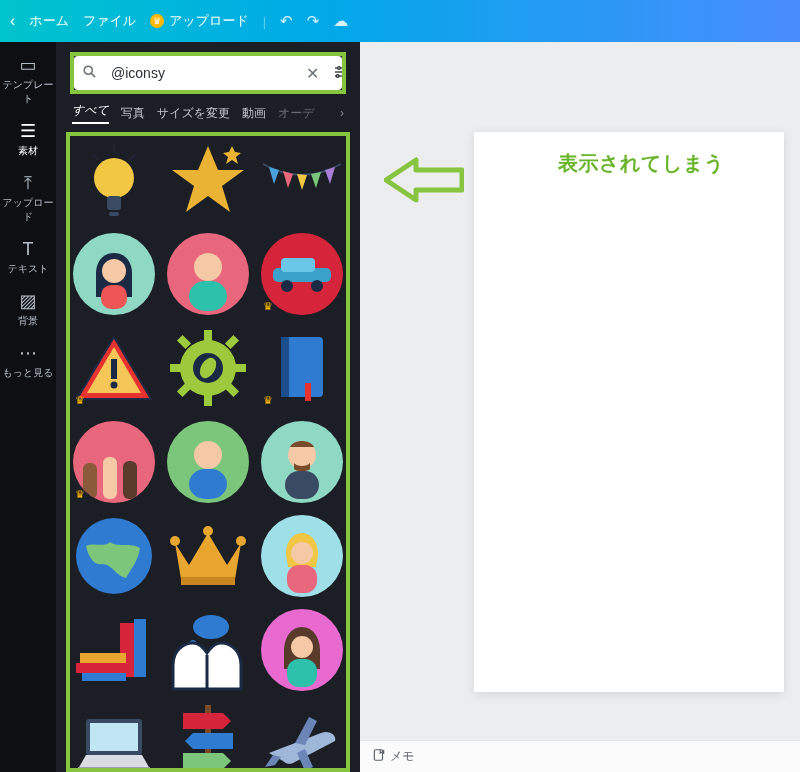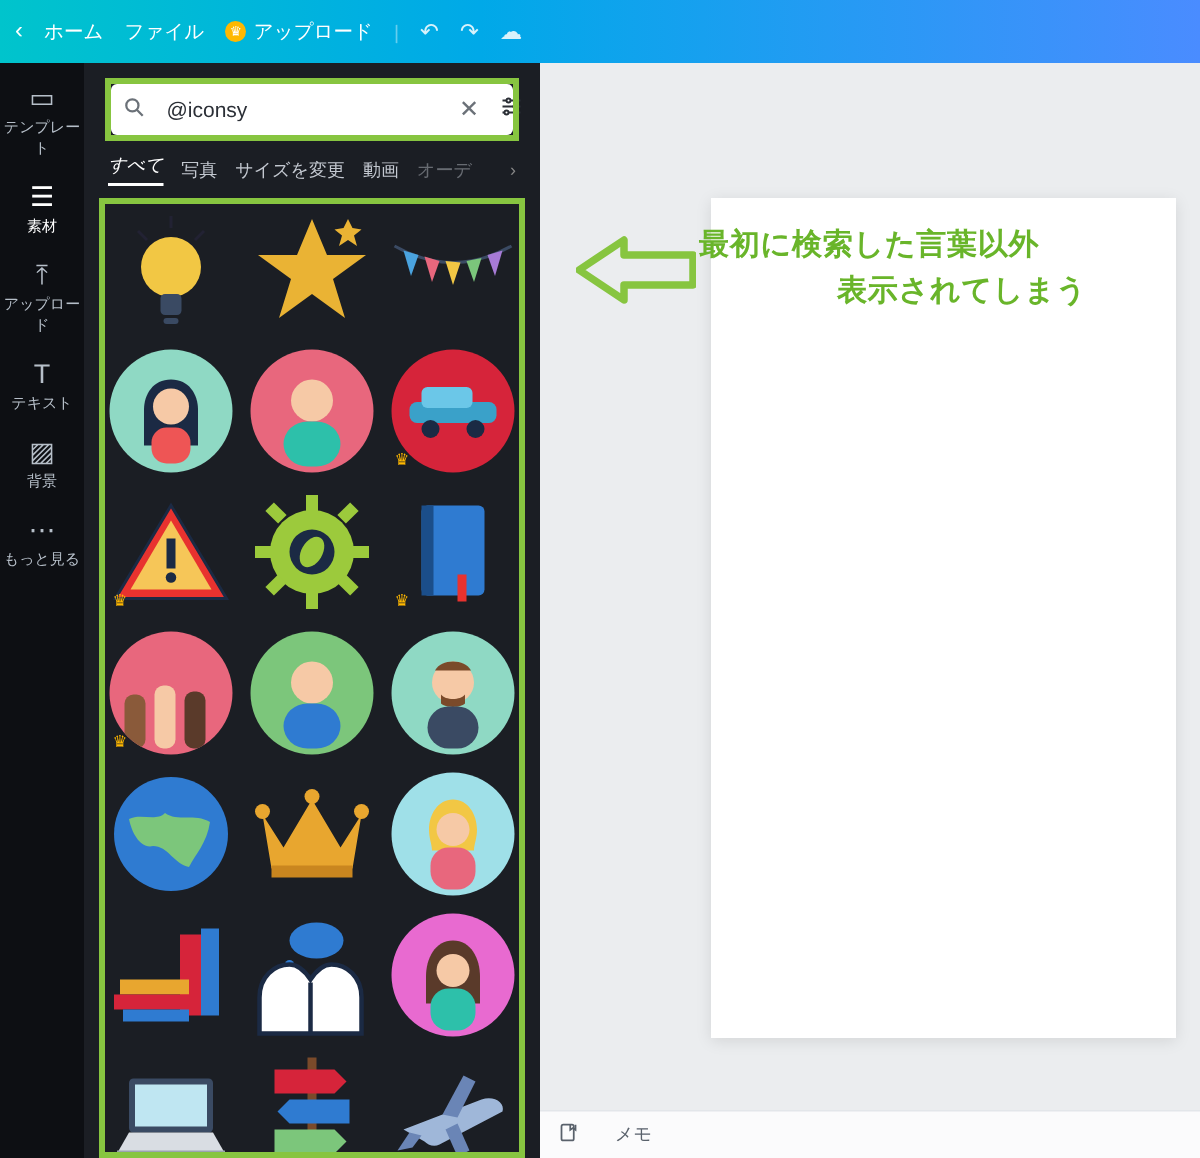--- a/index.html
+++ b/index.html
@@ -62,21 +62,21 @@
   .panel-toggle { position:absolute; right:-10px; top:50%; transform:translateY(-50%); width:12px; height:70px; background:#1b1e24; border-radius:0 8px 8px 0; display:flex; align-items:center; justify-content:center; color:#888; cursor:pointer; font-size:10px;}
 
   
   .canvas-area { flex:1; background:#ebedef; position:relative; }
   .page { position:absolute; left:114px; top:90px; width:310px; height:560px; background:#fff; box-shadow:0 2px 10px rgba(0,0,0,.1);}
   .annot-arrow { position:absolute; left:24px; top:114px; }
   .annot-text { position:absolute; left:106px; top:106px; color:#69b52a; font-size:20px; font-weight:700; line-height:1.55; letter-spacing:.5px;}
   .annot-text .l2 { display:block; }
   .annot-text .l3 { display:block; padding-left:92px; }
 
-  .bottom-bar { position:absolute; left:0; bottom:0; right:0; height:32px; background:#fbfbfc; border-top:1px solid #e3e6ea; display:flex; align-items:center; gap:24px; padding:0 12px; font-size:12px; color:#59616b;}
+  .bottom-bar { position:absolute; left:0; bottom:0; right:0; height:32px; background:#fbfbfc; border-top:1px solid #e3e6ea; display:flex; align-items:center; gap:4px; padding:0 12px; font-size:12px; color:#59616b;}
   .bottom-bar .noteicn{ font-size:13px; }
 </style>
 </head>
 <body>
 
 <div class="topbar">
   <span class="chev tbtn">‹</span>
   <span class="tbtn">ホーム</span>
   <span class="tbtn">ファイル</span>
   <span class="tbtn">
@@ -363,21 +363,20 @@
     <div class="panel-toggle">◀</div>
   </div>
 
   <div class="canvas-area">
     <div class="page"></div>
 
     <svg class="annot-arrow" width="80" height="48" viewBox="0 0 80 48">
       <polygon points="2,24 32,4 32,14 78,14 78,34 32,34 32,44" fill="none" stroke="#87c540" stroke-width="5" stroke-linejoin="round"></polygon>
     </svg>
     <div class="annot-text">
-      <span>最初に検索した言葉以外</span>
       <span class="l3">表示されてしまう</span>
     </div>
 
     <div class="bottom-bar">
       <span class="noteicn">
         <svg width="14" height="14" viewBox="0 0 24 24" fill="none" stroke="#59616b" stroke-width="2">
             <rect x="4" y="3" width="14" height="18" rx="2"></rect>
             <path d="M14 3v6l3-2 3 2V3"></path>
           </svg>
       </span>

